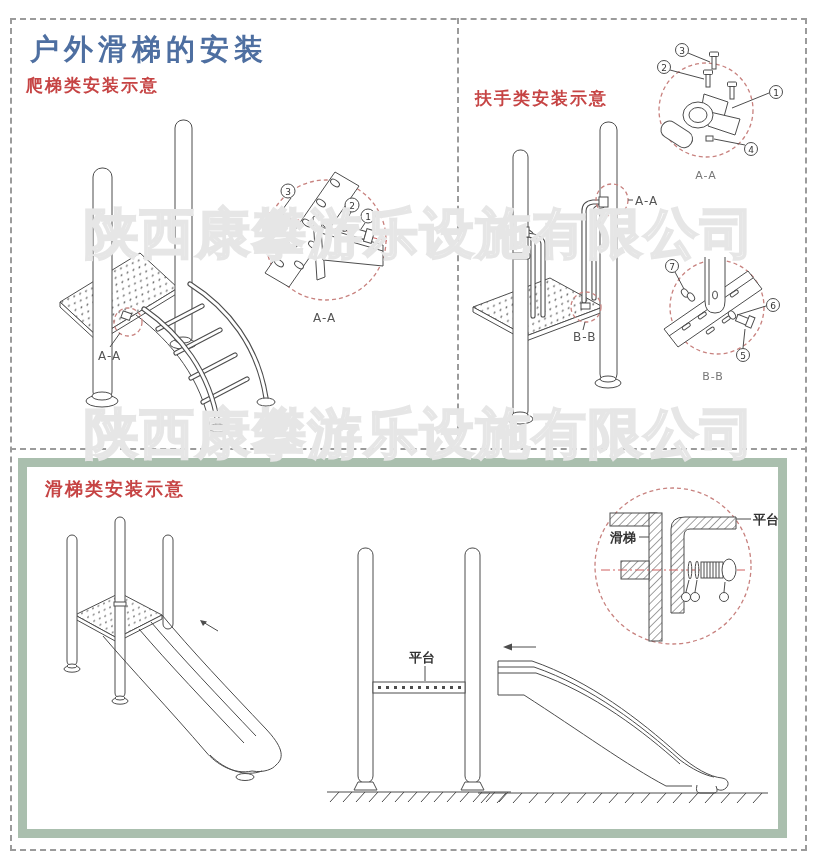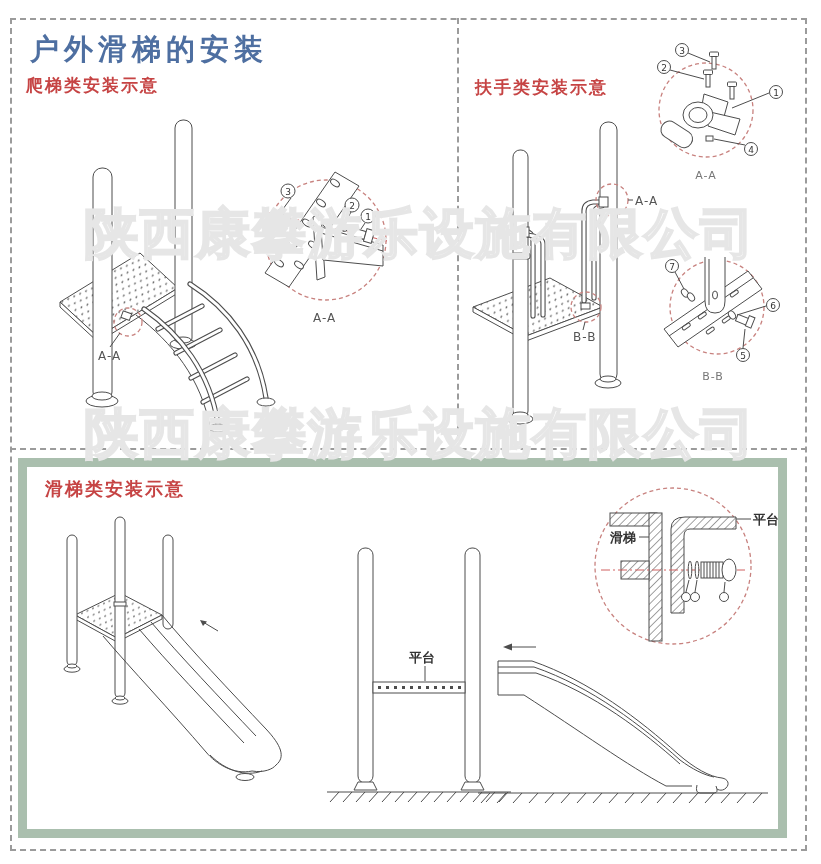--- a/index.html
+++ b/index.html
@@ -11,21 +11,21 @@
              border-left:2px dashed #9b9b9b;z-index:1;}
   .h-divider{position:absolute;left:10px;top:448px;width:797px;height:0;
              border-top:2px dashed #9b9b9b;z-index:1;}
   .green-frame{position:absolute;left:18px;top:458px;width:769px;height:380px;
                border:9px solid #aabfae;box-sizing:border-box;z-index:1;}
   .page-title{position:absolute;left:30px;top:30px;font-size:29px;font-weight:bold;
               color:#4e6fa1;letter-spacing:5px;z-index:6;white-space:nowrap;}
   .sec-heading{position:absolute;font-size:17px;font-weight:bold;color:#c64444;
                letter-spacing:2px;z-index:6;white-space:nowrap;}
   #heading-climb{left:26px;top:74px;}
-  #heading-handrail{left:475px;top:76px;}
+  #heading-handrail{left:475px;top:87px;}
   #heading-slide{left:45px;top:477px;font-size:18px;text-align:center;}
   .wm{position:absolute;font-weight:bold;white-space:nowrap;z-index:5;
       color:rgba(255,255,255,0.45);-webkit-text-stroke:2px #e6e6e6;
       text-stroke:2px #e6e6e6;letter-spacing:2px;pointer-events:none;font-family:Liberation Serif, serif;}
   #wm-company-1{left:84px;top:198px;font-size:54px;}
   #wm-company-2{left:84px;top:398px;font-size:54px;}
   #wm-phone{left:188px;top:678px;font-size:46px;letter-spacing:3px;}
   svg{position:absolute;z-index:2;overflow:visible;}
   .ln{stroke:#4d4d4d;stroke-width:1;fill:none;}
   .wfill{fill:#ffffff;stroke:#4d4d4d;stroke-width:1;}

